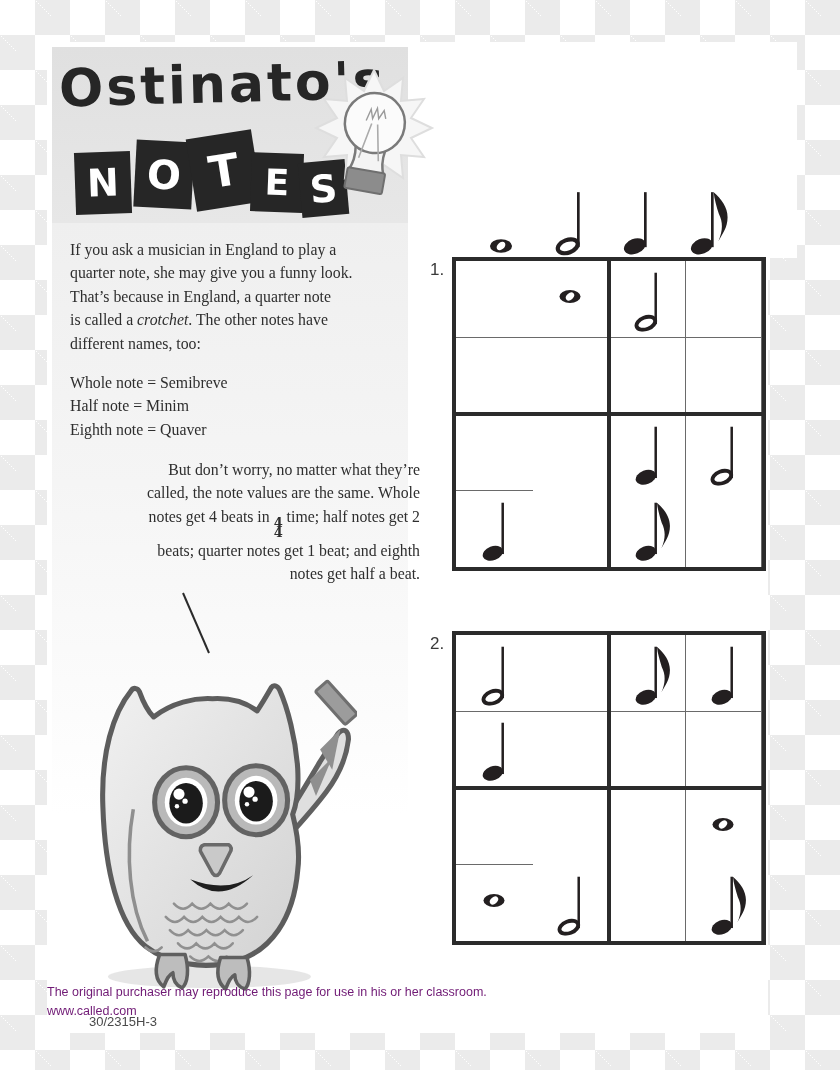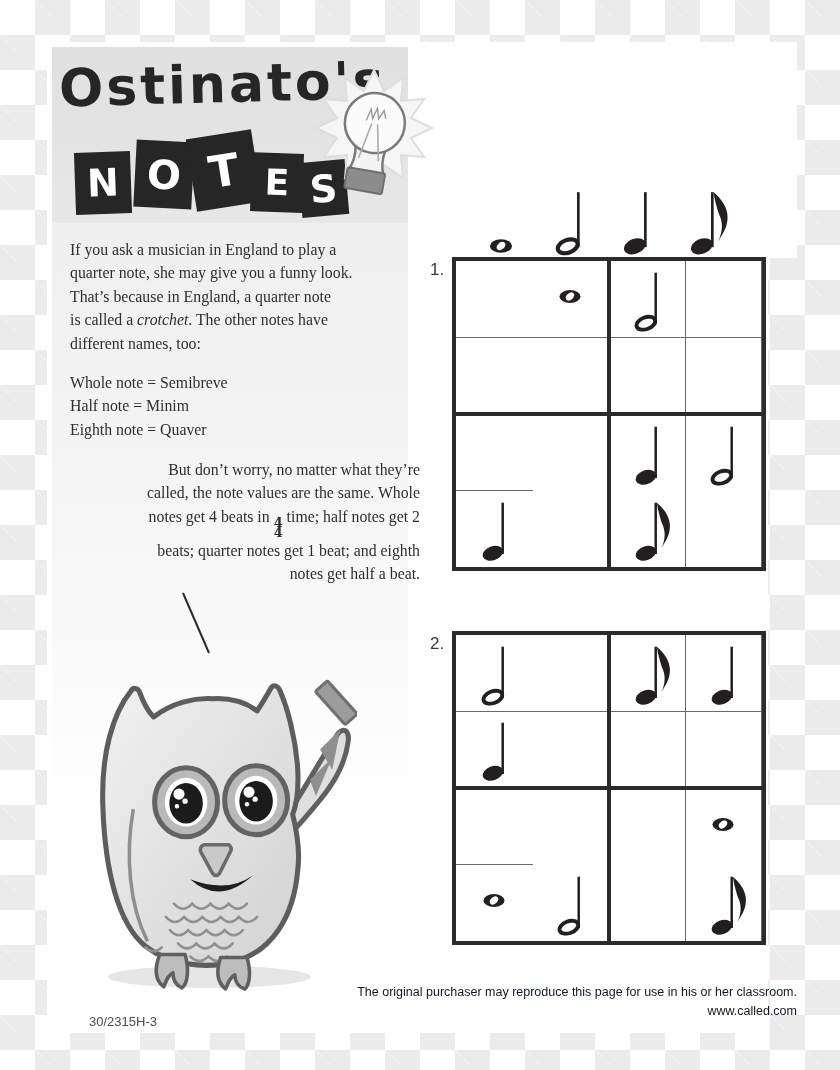--- a/index.html
+++ b/index.html
@@ -63,22 +63,22 @@
   .vmid{position:absolute;left:151px;top:0;width:4px;height:306px;background:#2b2b2b;}
   .hmid{position:absolute;left:0;top:151px;width:306px;height:4px;background:#2b2b2b;}
   .cell{width:76.5px;height:76.5px;box-sizing:border-box;border-right:1px solid #6a6a6a;border-bottom:1px solid #6a6a6a;
         display:flex;justify-content:center;align-items:flex-end;padding-bottom:5px;}
   .cell:nth-child(4n){border-right:none;}
   .cell:nth-child(n+13){border-bottom:none;}
   .cell .n-whole{width:30px;height:19px;margin-bottom:26px;}
   .cell .n-half,.cell .n-quarter{width:28px;height:61px;}
   .cell .n-eighth{width:42px;height:61px;margin-left:14px;}
   
-  .footer{position:absolute;left:0;top:941px;width:750px;text-align:right;
-          font-family:"Liberation Sans",sans-serif;font-size:12.5px;line-height:18.5px;color:#0f172a;}
+  .footer{position:absolute;left:0;top:941px;width:750px;text-align:left;
+          font-family:"Liberation Sans",sans-serif;font-size:12.5px;line-height:18.5px;color:#701a75;}
   .plate-code{position:absolute;left:6px;top:972px;font-family:"Liberation Sans",sans-serif;font-size:13px;color:#4a4a4a;margin-left:36px;}
   .defs{position:absolute;width:0;height:0;overflow:hidden;}
 </style>
 </head>
 <body>
 
 <svg class="defs" aria-hidden="true">
   <defs>
     <symbol id="sym-whole" viewBox="0 0 44 28">
       <ellipse cx="22" cy="14" rx="15.5" ry="9.5" fill="#231f20"></ellipse>

